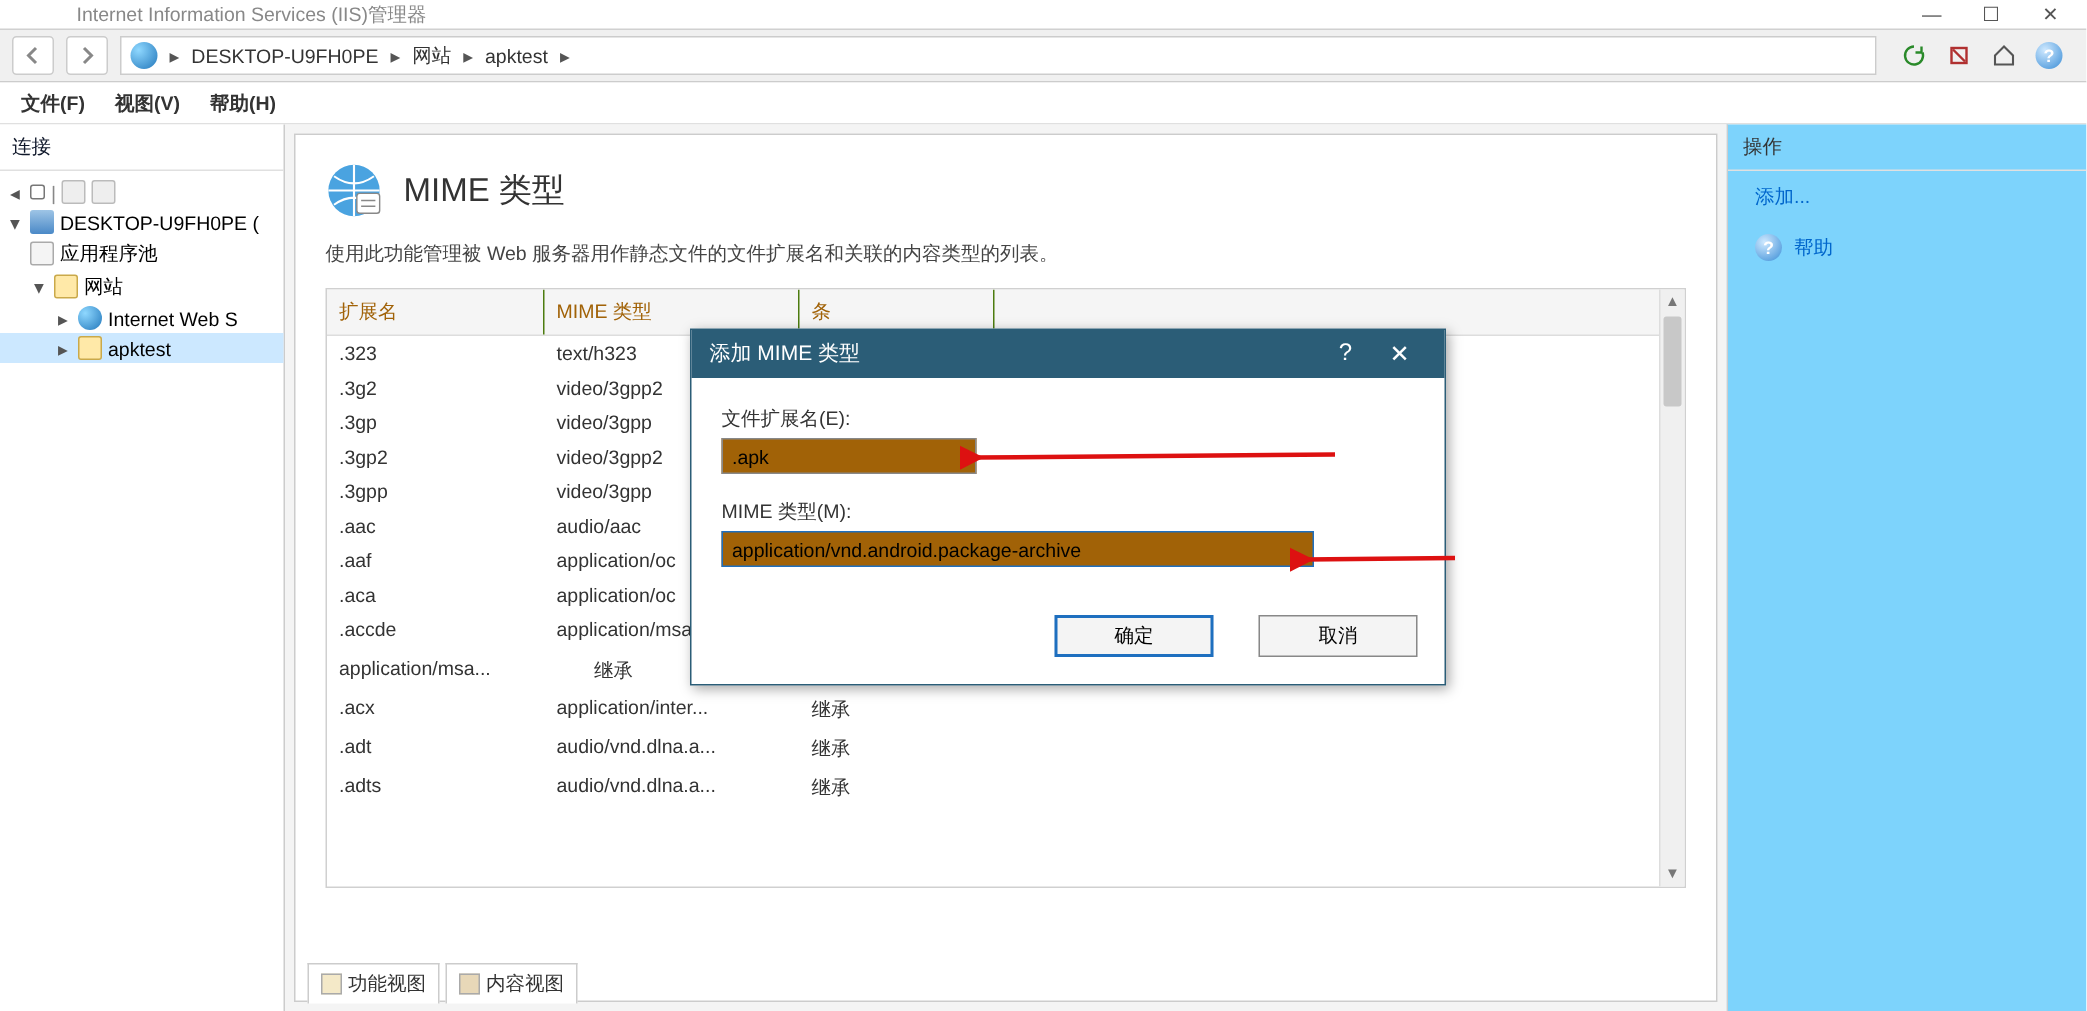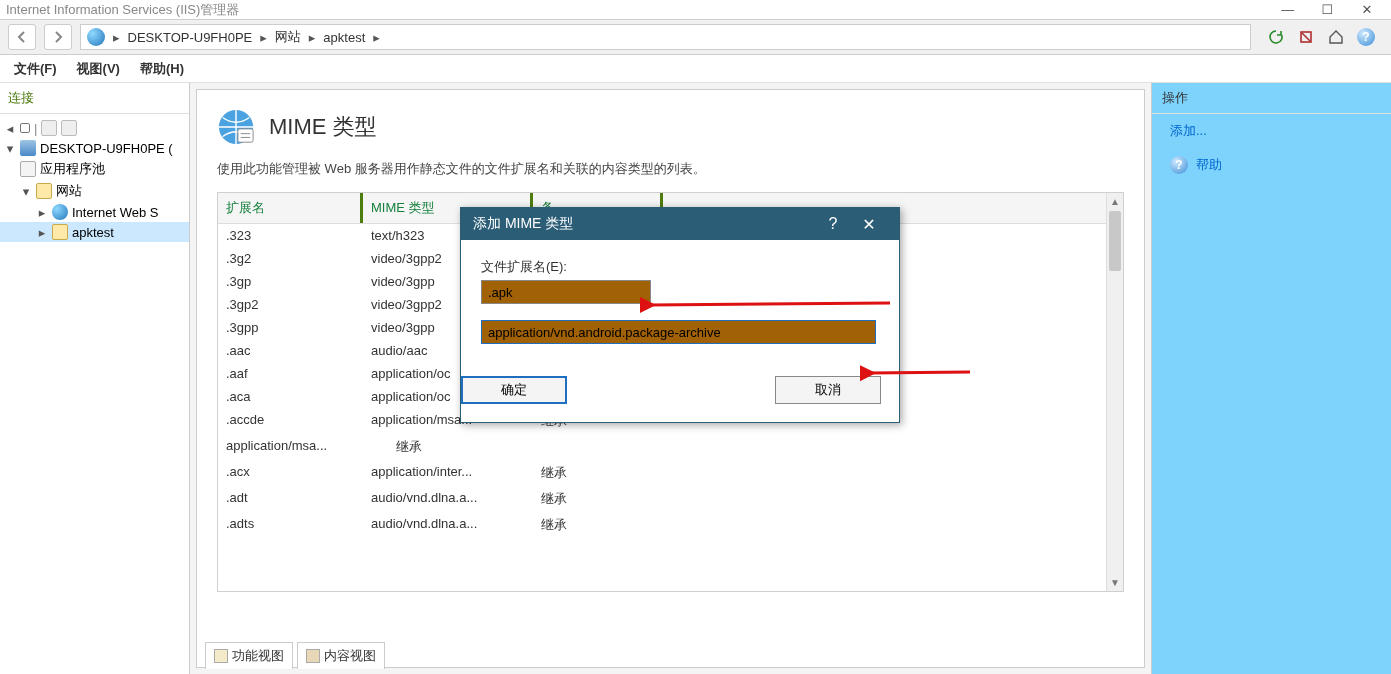--- a/index.html
+++ b/index.html
@@ -1,41 +1,41 @@
 <!DOCTYPE html>
 <html><head>
 <meta charset="utf-8">
 <style>
 * { box-sizing: border-box; margin: 0; padding: 0; font-family: "Microsoft YaHei", "Segoe UI", Tahoma, sans-serif; font-size: 13px; }
 html, body { width: 1391px; height: 674px; background: #fff; overflow: hidden; }
 
 
 .titlebar { height: 20px; background: #fff; border-bottom: 1px solid #d0d0d0; display: flex; align-items: center; padding: 0 6px; color: #888; }
-.titlebar .title { flex: 1; }
+.titlebar .title { flex: 1; margin-left: 45px; }
 .titlebar .btns span { display: inline-block; width: 36px; text-align: center; color: #555; }
 
 
 .navbar { height: 35px; background: #f0f0f0; border-bottom: 1px solid #ccc; display: flex; align-items: center; padding: 4px 8px; gap: 8px; }
 .navbtn { width: 28px; height: 26px; border: 1px solid #ccc; background: #fff; display: flex; align-items: center; justify-content: center; border-radius: 2px; }
 .navbtn.round { border-radius: 3px; }
 .breadcrumb { flex: 1; height: 26px; border: 1px solid #ccc; background: #fff; display: flex; align-items: center; padding: 0 6px; gap: 4px; }
 .breadcrumb .globe { width: 18px; height: 18px; border-radius: 50%; background: radial-gradient(circle at 30% 30%, #8fd8ff, #2277bb); display:inline-block; }
 .breadcrumb span.seg { color: #333; }
 .breadcrumb span.arrow { color: #555; padding: 0 4px; }
 .toolbar-icons { display: flex; gap: 8px; padding: 0 6px; }
 .tool-ic { width: 22px; height: 22px; display: flex; align-items: center; justify-content: center; border: 1px solid transparent; border-radius: 2px; }
 
 
 .menubar { height: 28px; background: #fff; border-bottom: 1px solid #e0e0e0; display: flex; align-items: center; padding: 0 4px; }
 .menubar span { padding: 4px 10px; color: #333; font-weight: bold; }
 
 
 .main { display: flex; height: 591px; }
 .sidebar { width: 190px; background: #fff; border-right: 1px solid #ccc; }
-.sidebar-header { padding: 6px 8px; font-weight: normal; border-bottom: 1px solid #e0e0e0; color: #4d7c0f; }
+.sidebar-header { padding: 6px 8px; font-weight: normal; border-bottom: 1px solid #e0e0e0; color: #0f172a; }
 .tree { padding: 4px 0; }
 .tree-row { display: flex; align-items: center; padding: 2px 4px; gap: 4px; white-space: nowrap; }
 .tree-row.indent1 { padding-left: 20px; }
 .tree-row.indent2 { padding-left: 36px; }
 .tree-row.selected { background: #cce8ff; }
 .toggle { width: 12px; text-align: center; color: #555; }
 .ic-node { width: 16px; height: 16px; display: inline-block; }
 .ic-server { background: linear-gradient(#9ec5e6,#4a89c7); border-radius: 2px; }
 .ic-pool { background: #f4f4f4; border: 1px solid #aaa; border-radius: 2px; }
 .ic-folder { background: #ffe9a8; border: 1px solid #caa94a; border-radius: 2px; }
@@ -49,21 +49,21 @@
 .feature-icon { width: 38px; height: 38px; }
 .feature-title { font-size: 22px; color: #333; }
 .feature-desc { color: #444; margin-bottom: 14px; }
 .groupby { display: flex; align-items: center; gap: 6px; margin-bottom: 6px; }
 .groupby select { height: 24px; border: 1px solid #888; background: #fff; padding: 0 20px 0 6px; min-width: 120px; }
 .dashbtn { width: 40px; height: 24px; border: 1px solid #bbb; background: #f6f6f6; }
 
 .grid-area { border: 1px solid #d0d0d0; position: relative; height: 400px; display:flex; }
 .grid { flex: 1; overflow: hidden; }
 .grid-head { display: flex; background: #f5f5f5; border-bottom: 1px solid #ddd; }
-.grid-head .col { padding: 6px 8px; border-right: 3px solid #4d7c0f; color: #15803d; }
+.grid-head .col { padding: 6px 8px; border-right: 1px solid #4d7c0f; color: #a16207; }
 .col-ext { width: 145px; }
 .col-mime { width: 170px; }
 .col-entry { width: 130px; }
 .grid-body .row { display: flex; }
 .grid-body .row .cell { padding: 4px 8px; white-space: nowrap; overflow: hidden; text-overflow: ellipsis; color: #333; }
 .scrollbar-v { width: 17px; background: #f0f0f0; border-left: 1px solid #ddd; position: relative; }
 .scrollbar-v .thumb { position: absolute; top: 18px; left: 2px; right: 2px; height: 60px; background: #c8c8c8; border-radius: 2px; }
 .scrollbar-v .arr { position:absolute; left:0; right:0; height:17px; text-align:center; color:#777; font-size:10px; line-height:17px; }
 .scrollbar-v .arr.top{top:0;} .scrollbar-v .arr.bot{bottom:0;}
 
@@ -71,30 +71,30 @@
 .view-tab { display: flex; align-items: center; gap: 4px; padding: 4px 8px; background: #fff; border: 1px solid #ccc; border-bottom: none; color: #333; }
 .tab-ic {width:14px;height:14px;border:1px solid #aaa;background:#f4e9c8;}
 
 
 .actions { width: 240px; background: #7dd3fc; border-left: 1px solid #ccc; }
 .actions-header { padding: 6px 10px; border-bottom: 1px solid #e0e0e0; color: #333; font-weight: normal; }
 .action-link { display: flex; align-items: center; gap: 8px; padding: 8px 18px; color: #06c; cursor: default; }
 .help-ic { width: 18px; height: 18px; border-radius: 50%; background: radial-gradient(circle at 35% 30%, #cfe9ff, #3a8dd6); color:#fff; font-weight:bold; text-align:center; line-height:18px; font-size:12px;}
 
 
-.dialog { position: absolute; top: 207px; left: 460px; width: 440px; background: #fff; border: 1px solid #2b5d77; box-shadow: 2px 2px 8px rgba(0,0,0,0.35); }
+.dialog { position: absolute; top: 219px; left: 460px; width: 504px; background: #fff; border: 1px solid #2b5d77; box-shadow: 2px 2px 8px rgba(0,0,0,0.35); }
 .dialog-title { background: #2b5d77; color: #fff; height: 32px; display: flex; align-items: center; padding: 0 12px; }
 .dialog-title .txt { flex: 1; font-size: 14px; }
 .dialog-title .wbtn { width: 36px; text-align: center; font-size: 16px; }
 .dialog-body { padding: 18px 20px 16px 20px; }
 .field-label { color: #333; margin-bottom: 4px; display: block; }
 .field-input { width: 170px; height: 24px; border: 1px solid #888; padding: 2px 6px; background: #a16207; }
 .field-input.wide { width: 395px; border: 1px solid #1e6fbf; }
 .field-block { margin-bottom: 16px; }
-.dialog-footer { display: flex; justify-content: space-between; gap: 16px; padding: 0 18px 18px 0; }
+.dialog-footer { display: flex; justify-content: flex-end; gap: 30px; padding: 0 18px 18px 0; }
 .dlg-btn { width: 106px; height: 28px; border: 1px solid #888; background: #f4f4f4; }
 .dlg-btn.primary { border: 2px solid #1e6fbf; }
 
 
 .arrow-svg { position: absolute; pointer-events: none; }
 
 </style>
 </head>
 <body>
 
@@ -324,20 +324,21 @@
     <span class="txt">添加 MIME 类型</span>
     <span class="wbtn">?</span>
     <span class="wbtn">✕</span>
   </div>
   <div class="dialog-body">
     <div class="field-block">
       <label class="field-label">文件扩展名(E):</label>
       <input class="field-input" value=".apk" style="">
     </div>
     <div class="field-block">
+      <label class="field-label">MIME 类型(M):</label>
       <input class="field-input wide" value="application/vnd.android.package-archive" style="">
     </div>
   </div>
   <div class="dialog-footer">
     <button class="dlg-btn primary">确定</button>
     <button class="dlg-btn">取消</button>
   </div>
 </div>
 
 <svg class="arrow-svg" style="top:285px;left:640px" width="260" height="30">

